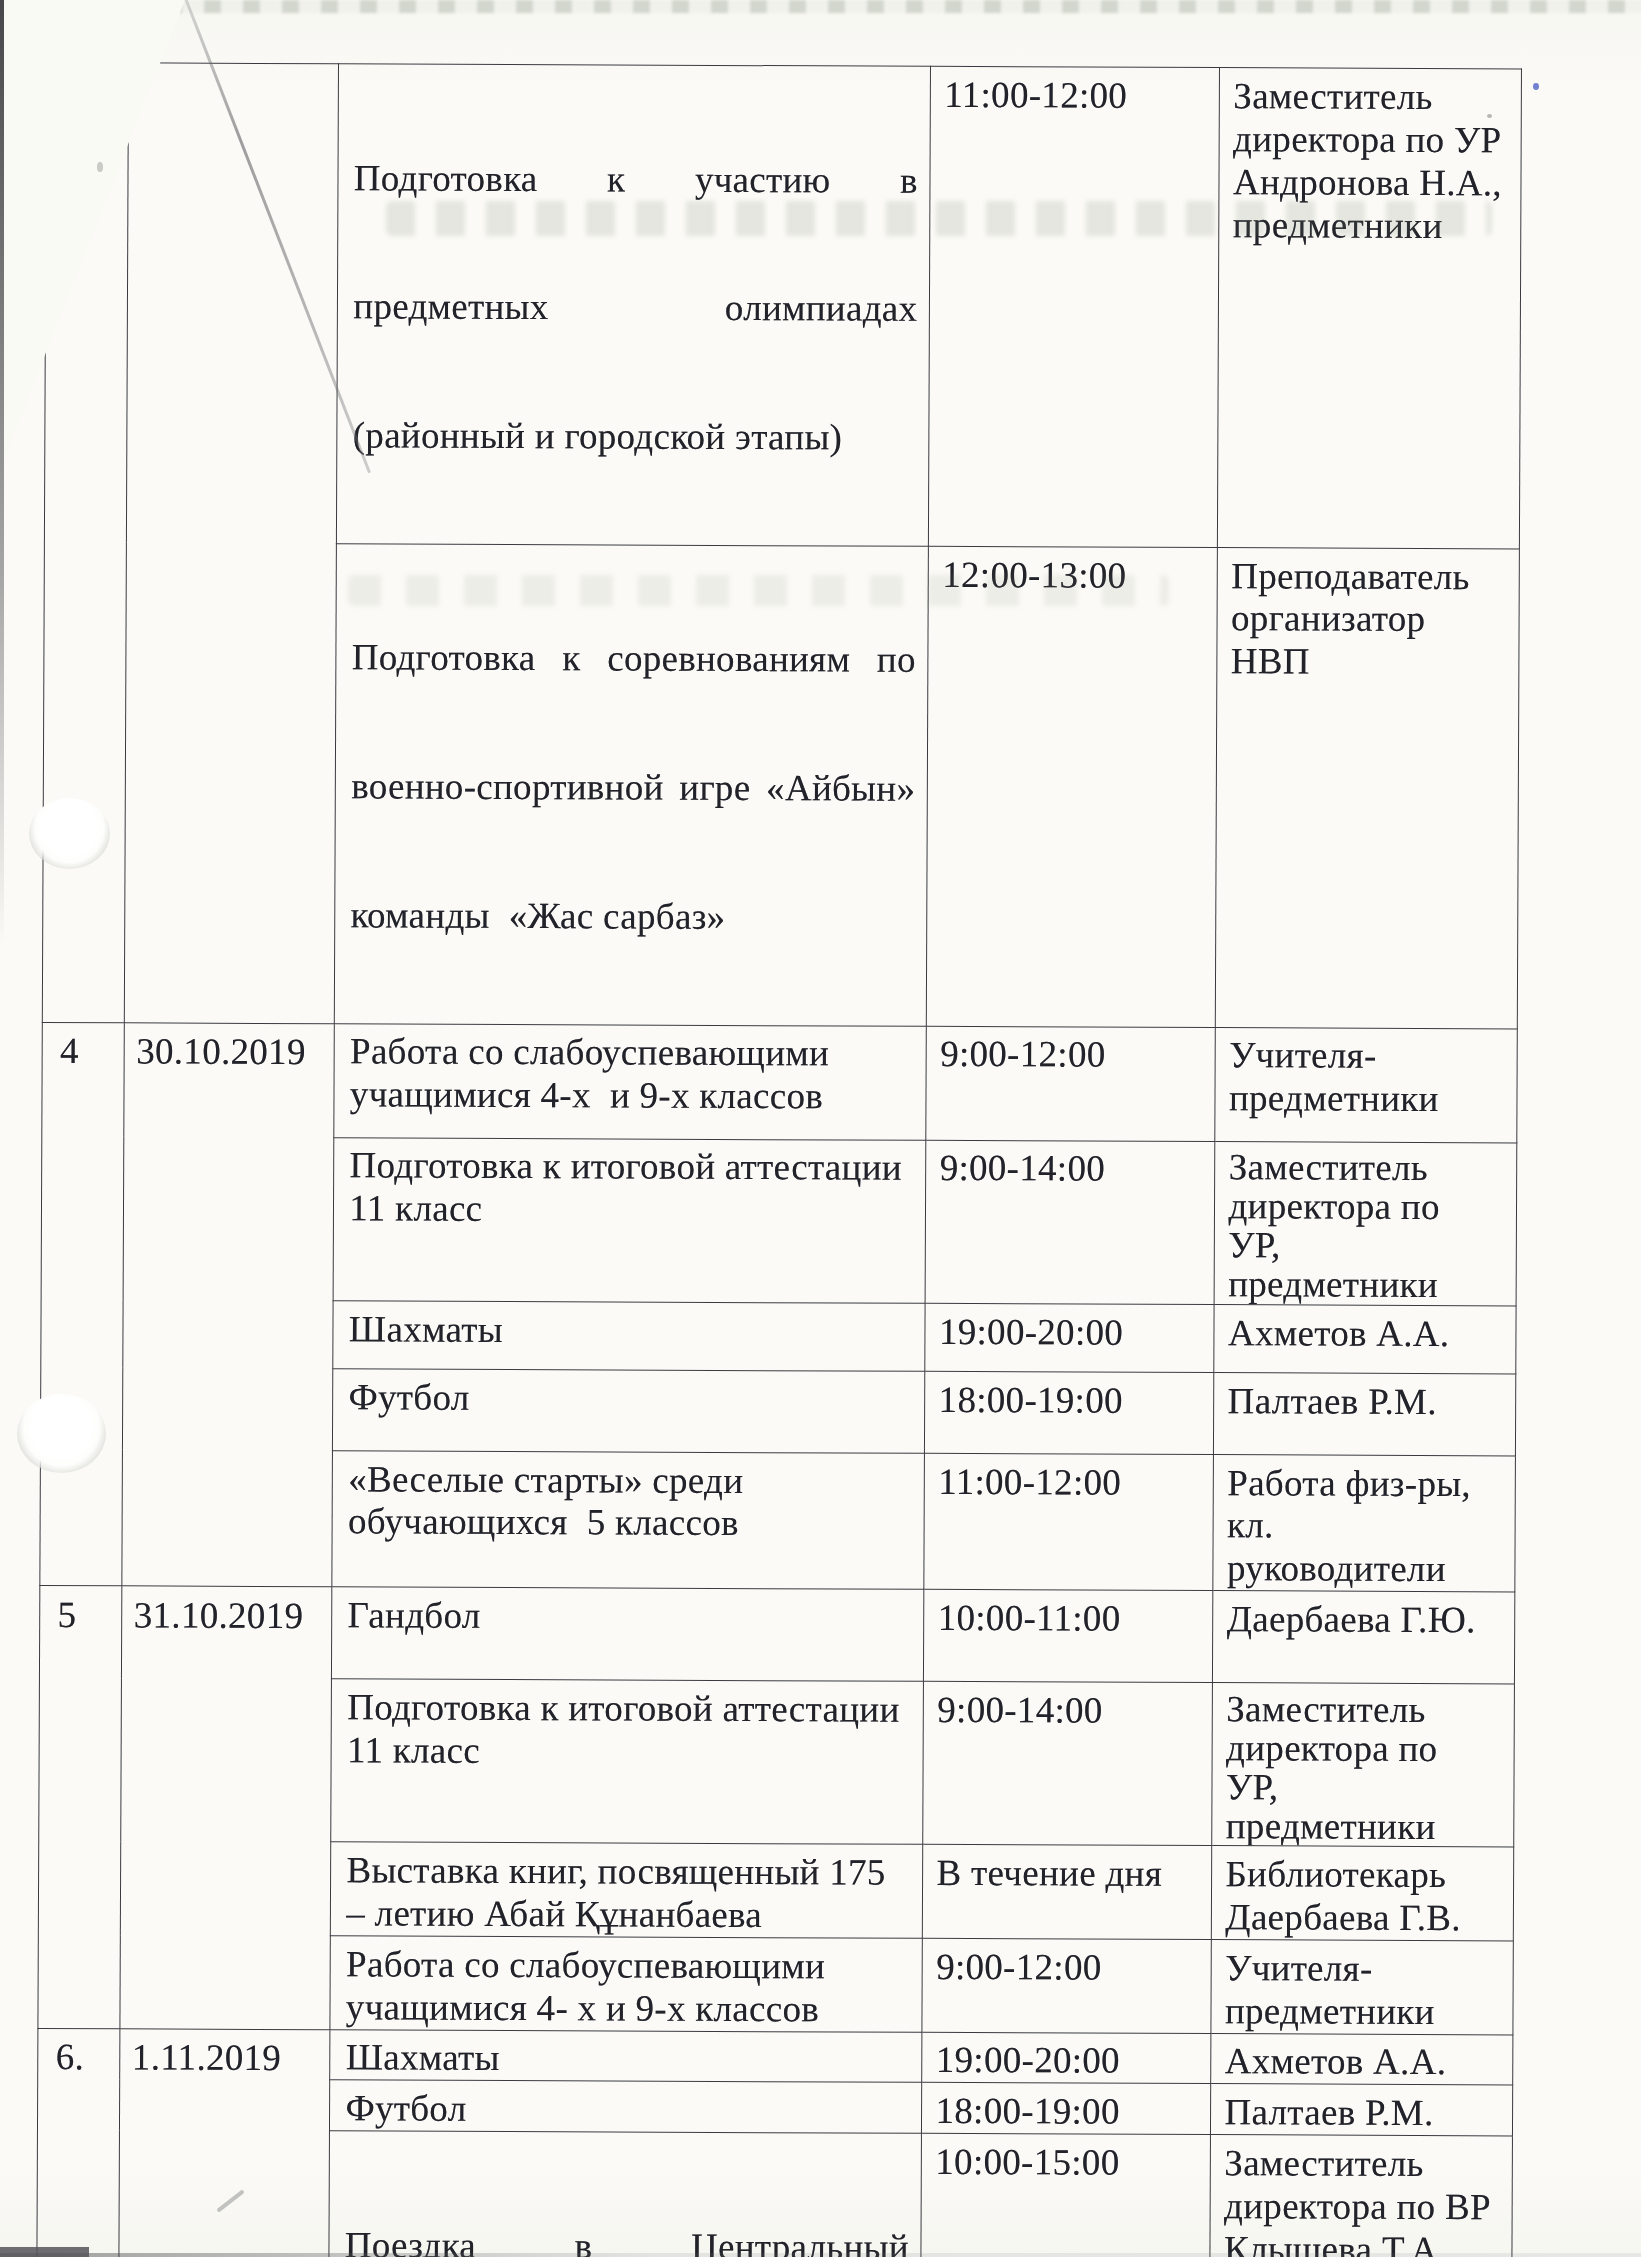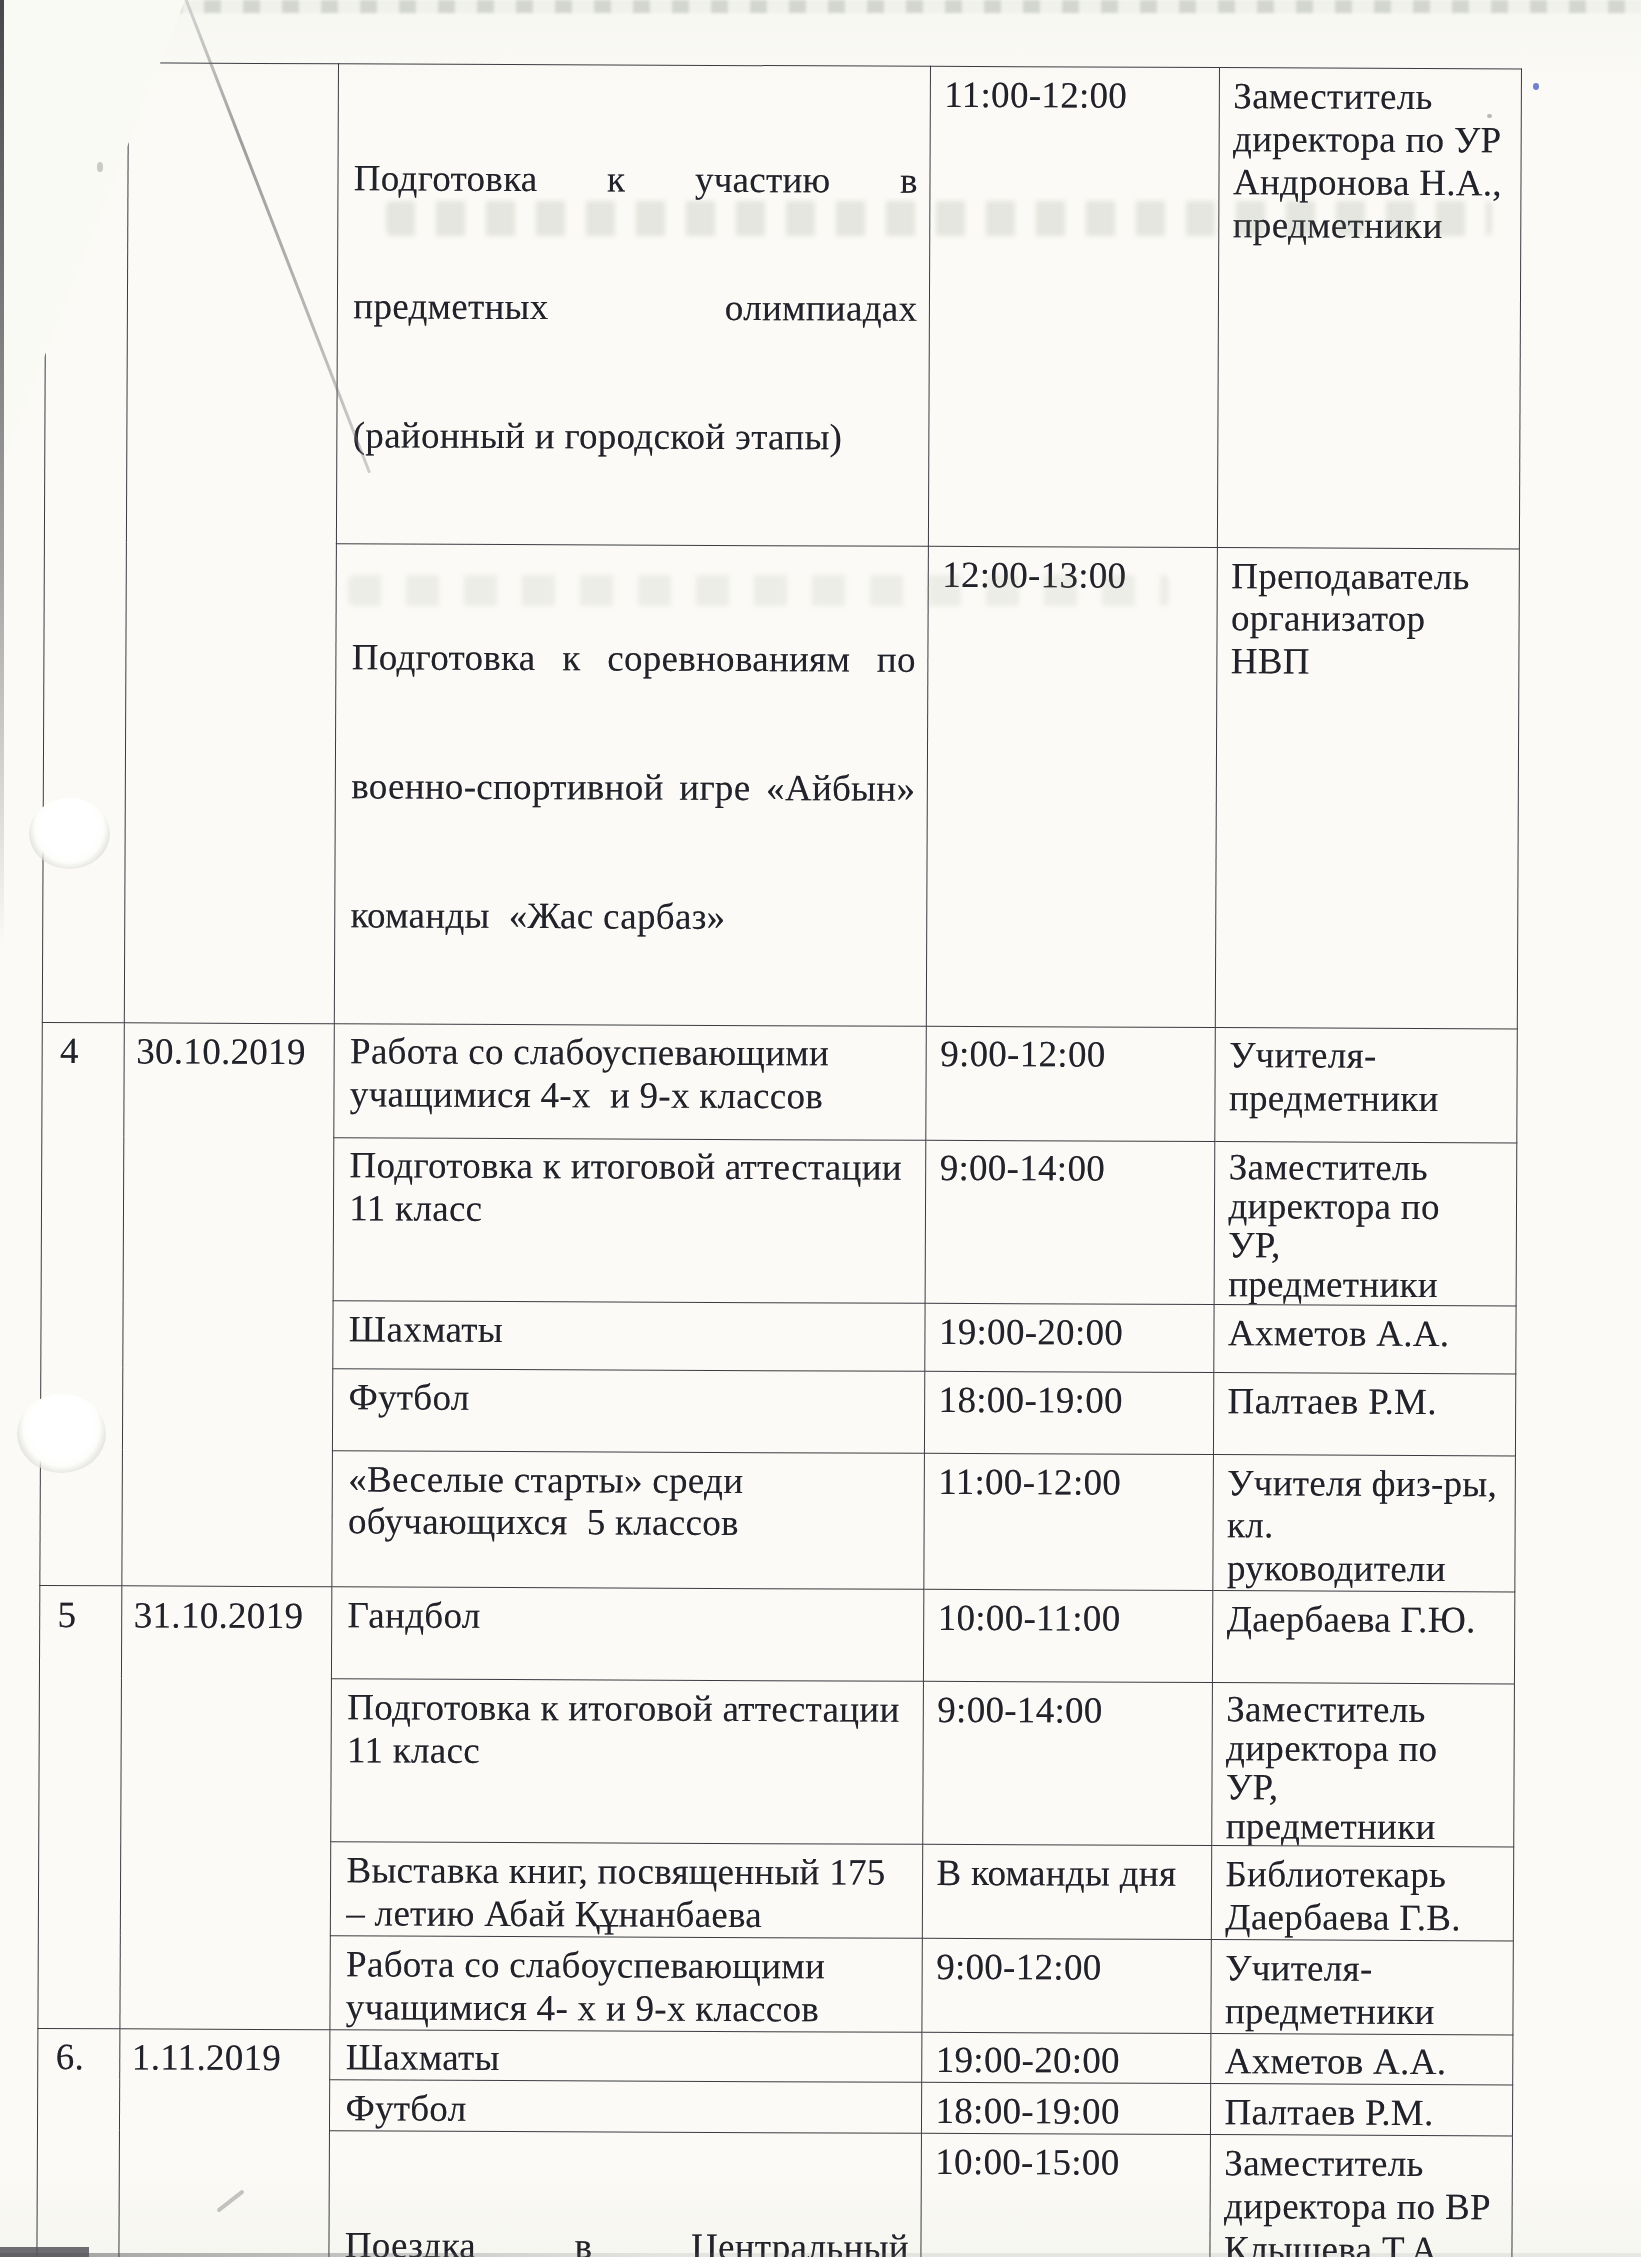--- a/index.html
+++ b/index.html
@@ -168,21 +168,21 @@
         </tr>
         <tr style="height:82px">
           <td class="cell-act">Футбол</td>
           <td class="cell-time">18:00-19:00</td>
           <td class="cell-resp">Палтаев Р.М.</td>
         </tr>
         <tr style="height:127px">
           <td class="cell-act">«Веселые старты» среди
 обучающихся  5 классов</td>
           <td class="cell-time">11:00-12:00</td>
-          <td class="cell-resp">Учителя физ-ры,
+          <td class="cell-resp">Работа физ-ры,
 кл.
 руководители</td>
         </tr>
 
         <tr style="height:92px">
           <td class="cell-num" rowspan="4">5</td>
           <td class="cell-date" rowspan="4">31.10.2019</td>
           <td class="cell-act">Гандбол</td>
           <td class="cell-time">10:00-11:00</td>
           <td class="cell-resp">Даербаева Г.Ю.</td>
@@ -192,21 +192,21 @@
 11 класс</td>
           <td class="cell-time">9:00-14:00</td>
           <td class="cell-resp lh-sm">Заместитель
 директора по
 УР,
 предметники</td>
         </tr>
         <tr style="height:85px">
           <td class="cell-act">Выставка книг, посвященный 175
 – летию Абай Құнанбаева</td>
-          <td class="cell-time">В команды дня</td>
+          <td class="cell-time">В течение дня</td>
           <td class="cell-resp">Библиотекарь
 Даербаева Г.В.</td>
         </tr>
         <tr style="height:87px">
           <td class="cell-act">Работа со слабоуспевающими
 учащимися 4- х и 9-х классов</td>
           <td class="cell-time">9:00-12:00</td>
           <td class="cell-resp">Учителя-
 предметники</td>
         </tr>

